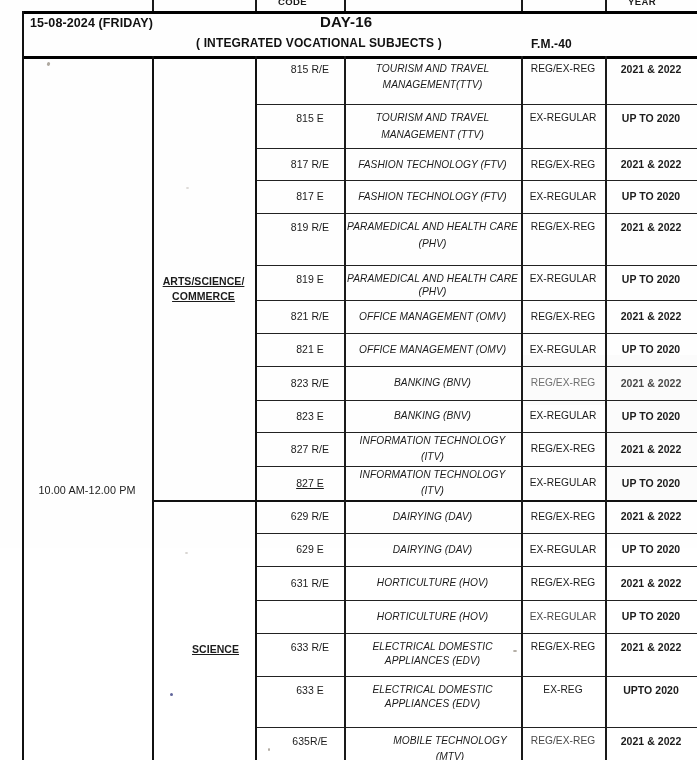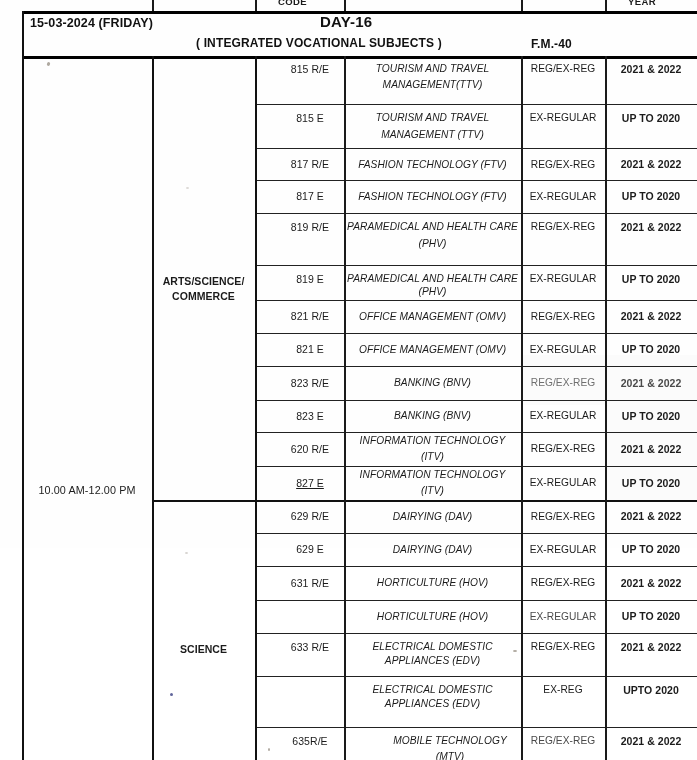--- a/index.html
+++ b/index.html
@@ -126,20 +126,21 @@
   .cell.code   { font-size: 10.5px; padding-left: 24px; }
   .cell.subject{ font-size: 10.2px; font-style: italic; }
   .cell.cat    { font-size: 10.2px; }
   .cell.year   { font-size: 10.5px; font-weight: bold; }
   .cell.top    { align-items: flex-start; padding-top: 5px; }
 
   .cell.stream {
     font-size: 10.5px;
     font-weight: bold;
     line-height: 1.45;
+    text-decoration: underline;
   }
   .cell.time {
     font-size: 10.8px;
     letter-spacing: .1px;
   }
 
   
   .faded      { color: #6f6f6f; }
   .faded-soft { color: #4a4a4a; }
 
@@ -158,21 +159,21 @@
 <div id="sheet">
 
   <div class="scan-tint" style="left:605px; top:355px; width:92px; height:145px;"></div>
   <div class="scan-tint" style="left:521px; top:355px; width:84px; height:50px;"></div>
 
   <div class="hdr-clip">
     <div class="hdr-clip-label" style="left:278px;">CODE</div>
     <div class="hdr-clip-label" style="left:628px;">YEAR</div>
   </div>
 
-  <div class="banner-date">15-03-2024 (FRIDAY)</div>
+  <div class="banner-date">15-08-2024 (FRIDAY)</div>
   <div class="banner-day">DAY-16</div>
   <div class="banner-sub">( INTEGRATED VOCATIONAL SUBJECTS )</div>
   <div class="banner-fm">F.M.-40</div>
 
   <div class="tbl">
 
     <div class="hline heavy" style="left:0; top:11px;  width:675px;"></div>
 
     <div class="hline heavy" style="left:0; top:56px;  width:675px;"></div>
 
@@ -214,21 +215,21 @@
     <div class="vline thin" style="left:499px; top:0; height:11px;"></div>
     <div class="vline thin" style="left:583px; top:0; height:11px;"></div>
 
     <div class="vline thin" style="left:583px; top:56px; height:0px;"></div>
   </div>
 
   <div class="cell time" style="left:22px; top:480px; width:130px; height:20px;">10.00 AM-12.00 PM</div>
 
   <div class="cell stream" style="left:152px; top:274px; width:103px; height:16px;">ARTS/SCIENCE/</div>
   <div class="cell stream" style="left:152px; top:289px; width:103px; height:16px;">COMMERCE</div>
-  <div class="cell stream" style="left:152px; top:642px; width:103px; height:16px;">SCIENCE</div>
+  <div class="cell stream" style="left:164px; top:642px; width:103px; height:16px;">SCIENCE</div>
 
   <div class="cell code top" style="left:255px; top:56px; width:89px; height:48px;">815 R/E</div>
   <div class="cell subject top" style="left:344px; top:56px; width:177px; height:22px;">TOURISM AND TRAVEL</div>
   <div class="cell subject" style="left:344px; top:77px; width:177px; height:16px;">MANAGEMENT(TTV)</div>
   <div class="cell cat top" style="left:521px; top:56px; width:84px; height:22px;">REG/EX-REG</div>
   <div class="cell year top" style="left:605px; top:56px; width:92px; height:22px;">2021 &amp; 2022</div>
 
   <div class="cell code top" style="left:255px; top:105px; width:89px; height:42px;">815 E</div>
   <div class="cell subject top" style="left:344px; top:105px; width:177px; height:22px;">TOURISM AND TRAVEL</div>
   <div class="cell subject" style="left:344px; top:127px; width:177px; height:16px;">MANAGEMENT (TTV)</div>
@@ -270,21 +271,21 @@
   <div class="cell code" style="left:255px; top:367px; width:89px; height:32px;">823 R/E</div>
   <div class="cell subject" style="left:344px; top:367px; width:177px; height:32px;">BANKING (BNV)</div>
   <div class="cell cat faded" style="left:521px; top:367px; width:84px; height:32px;">REG/EX-REG</div>
   <div class="cell year faded-soft" style="left:605px; top:367px; width:92px; height:32px;">2021 &amp; 2022</div>
 
   <div class="cell code" style="left:255px; top:401px; width:89px; height:30px;">823 E</div>
   <div class="cell subject" style="left:344px; top:401px; width:177px; height:30px;">BANKING (BNV)</div>
   <div class="cell cat" style="left:521px; top:401px; width:84px; height:30px;">EX-REGULAR</div>
   <div class="cell year" style="left:605px; top:401px; width:92px; height:30px;">UP TO 2020</div>
 
-  <div class="cell code" style="left:255px; top:433px; width:89px; height:32px;">620 R/E</div>
+  <div class="cell code" style="left:255px; top:433px; width:89px; height:32px;">827 R/E</div>
   <div class="cell subject" style="left:344px; top:433px; width:177px; height:32px;">INFORMATION TECHNOLOGY  (ITV)</div>
   <div class="cell cat" style="left:521px; top:433px; width:84px; height:32px;">REG/EX-REG</div>
   <div class="cell year" style="left:605px; top:433px; width:92px; height:32px;">2021 &amp; 2022</div>
 
   <div class="cell code" style="left:255px; top:467px; width:89px; height:32px;text-decoration:underline;">827 E</div>
   <div class="cell subject" style="left:344px; top:467px; width:177px; height:32px;">INFORMATION TECHNOLOGY  (ITV)</div>
   <div class="cell cat" style="left:521px; top:467px; width:84px; height:32px;">EX-REGULAR</div>
   <div class="cell year" style="left:605px; top:467px; width:92px; height:32px;">UP TO 2020</div>
 
   <div class="cell code" style="left:255px; top:501px; width:89px; height:31px;">629 R/E</div>
@@ -305,20 +306,21 @@
   <div class="cell subject" style="left:344px; top:601px; width:177px; height:31px;">HORTICULTURE (HOV)</div>
   <div class="cell cat faded-soft" style="left:521px; top:601px; width:84px; height:31px;">EX-REGULAR</div>
   <div class="cell year" style="left:605px; top:601px; width:92px; height:31px;">UP TO 2020</div>
 
   <div class="cell code top" style="left:255px; top:634px; width:89px; height:41px;">633 R/E</div>
   <div class="cell subject top" style="left:344px; top:634px; width:177px; height:20px;">ELECTRICAL DOMESTIC</div>
   <div class="cell subject" style="left:344px; top:653px; width:177px; height:16px;">APPLIANCES  (EDV)</div>
   <div class="cell cat top" style="left:521px; top:634px; width:84px; height:20px;">REG/EX-REG</div>
   <div class="cell year top" style="left:605px; top:634px; width:92px; height:20px;">2021 &amp; 2022</div>
 
+  <div class="cell code top" style="left:255px; top:677px; width:89px; height:40px;">633 E</div>
   <div class="cell subject top" style="left:344px; top:677px; width:177px; height:20px;">ELECTRICAL DOMESTIC</div>
   <div class="cell subject" style="left:344px; top:696px; width:177px; height:16px;">APPLIANCES  (EDV)</div>
   <div class="cell cat top" style="left:521px; top:677px; width:84px; height:20px;">EX-REG</div>
   <div class="cell year top" style="left:605px; top:677px; width:92px; height:20px;">UPTO 2020</div>
 
   <div class="cell code top" style="left:255px; top:728px; width:89px; height:28px;">635R/E</div>
   <div class="cell subject top" style="left:344px; top:728px; width:177px; height:28px;padding-left:38px;">MOBILE TECHNOLOGY (MTV)</div>
   <div class="cell cat top faded-soft" style="left:521px; top:728px; width:84px; height:28px;">REG/EX-REG</div>
   <div class="cell year top" style="left:605px; top:728px; width:92px; height:28px;">2021 &amp; 2022</div>
 

